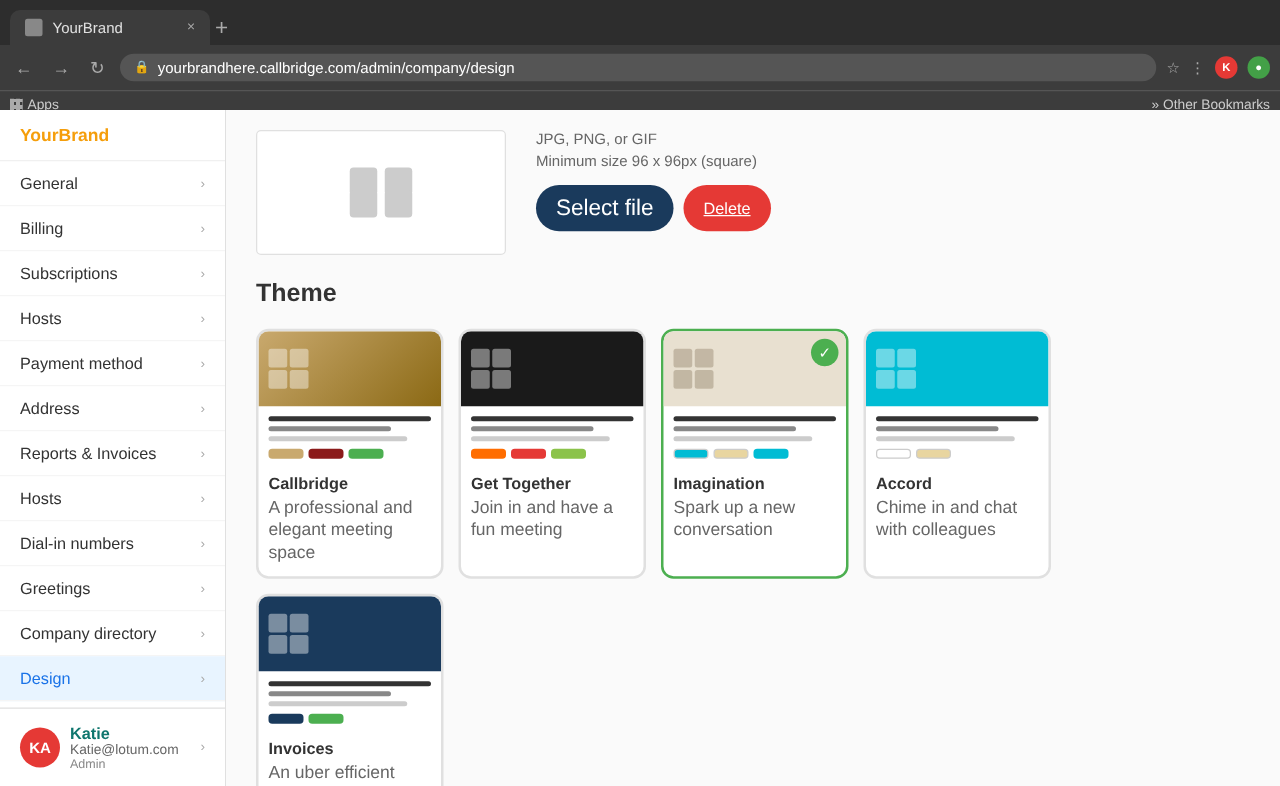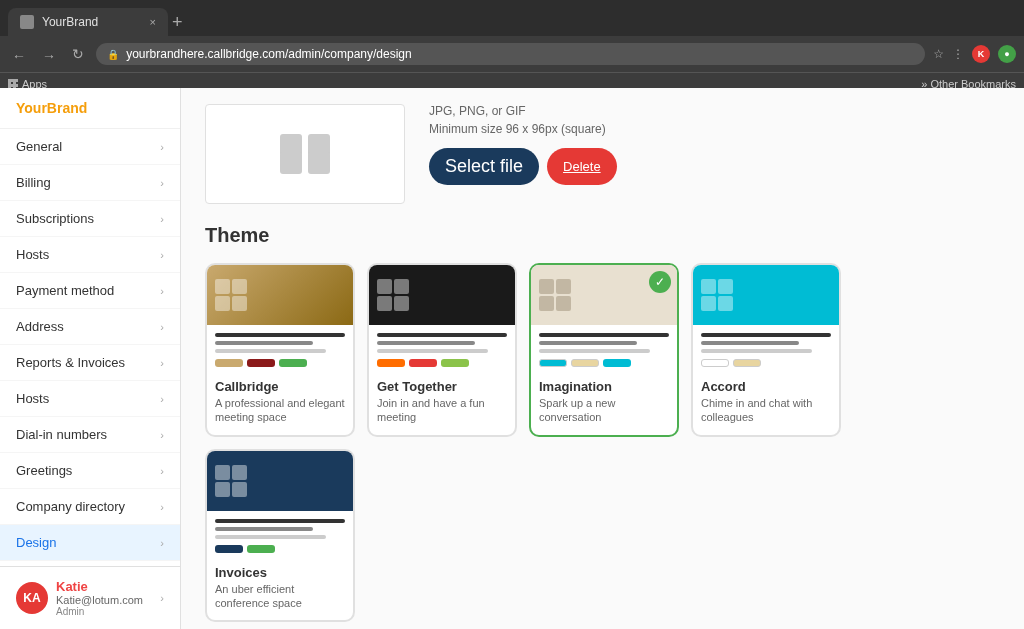--- a/index.html
+++ b/index.html
@@ -31,21 +31,21 @@
 
     
     .sidebar { width: 181px; background: white; border-right: 1px solid #e0e0e0; display: flex; flex-direction: column; flex-shrink: 0; overflow-y: auto; }
     .sidebar-brand { padding: 12px 16px; color: #f59e0b; font-weight: 600; font-size: 14px; border-bottom: 1px solid #f0f0f0; }
     .sidebar-item { display: flex; align-items: center; justify-content: space-between; padding: 10px 16px; font-size: 13px; color: #333; cursor: pointer; border-bottom: 1px solid #f5f5f5; }
     .sidebar-item.active { background: #e8f4ff; color: #1a73e8; }
     .sidebar-item .chevron { color: #aaa; font-size: 11px; }
     .sidebar-footer { margin-top: auto; padding: 12px 16px; display: flex; align-items: center; gap: 8px; border-top: 1px solid #e0e0e0; cursor: pointer; }
     .footer-avatar { width: 32px; height: 32px; border-radius: 50%; background: #e53935; display: flex; align-items: center; justify-content: center; color: white; font-size: 12px; font-weight: bold; flex-shrink: 0; }
     .footer-info { flex: 1; }
-    .footer-name { font-size: 13px; font-weight: 600; color: #ef4444; }
+    .footer-name { font-size: 13px; font-weight: 600; color: #0f766e; }
     .footer-email { font-size: 11px; color: #666; }
     .footer-role { font-size: 10px; color: #888; }
     .footer-chevron { color: #aaa; font-size: 11px; }
 
     
     .main-content { flex: 1; background: #fafafa; overflow-y: auto; padding: 16px 24px; }
 
     
     .logo-section { display: flex; gap: 24px; margin-bottom: 20px; align-items: flex-start; }
     .logo-preview { width: 200px; height: 100px; border: 1px solid #e0e0e0; background: white; border-radius: 4px; display: flex; align-items: center; justify-content: center; }
@@ -65,21 +65,21 @@
     .theme-card-header { height: 60px; display: flex; align-items: center; justify-content: flex-start; padding: 8px; position: relative; }
     .theme-check { position: absolute; top: 6px; right: 6px; width: 22px; height: 22px; border-radius: 50%; background: #4caf50; display: flex; align-items: center; justify-content: center; color: white; font-size: 12px; }
     .theme-preview { padding: 8px; }
     .preview-line { height: 4px; border-radius: 2px; margin-bottom: 4px; }
     .preview-line.dark { background: #333; width: 100%; }
     .preview-line.medium { background: #888; width: 75%; }
     .preview-line.light { background: #ccc; width: 85%; }
     .preview-dots { display: flex; gap: 4px; margin-top: 6px; }
     .preview-dot { height: 8px; border-radius: 3px; }
     .theme-name { font-size: 13px; font-weight: 600; color: #333; padding: 4px 8px 2px; }
-    .theme-desc { font-size: 11px; color: #666; padding: 0 8px; line-height: 1.3; }
+    .theme-desc { font-size: 14px; color: #666; padding: 0 8px; line-height: 1.3; }
 
     
     ::-webkit-scrollbar { width: 6px; }
     ::-webkit-scrollbar-track { background: #f1f1f1; }
     ::-webkit-scrollbar-thumb { background: #ccc; border-radius: 3px; }
 
     
     .hash-icon { width: 32px; height: 32px; display: grid; grid-template-columns: 1fr 1fr; grid-template-rows: 1fr 1fr; gap: 2px; opacity: 0.7; }
     .hash-cell { background: rgba(255,255,255,0.6); border-radius: 2px; }
 

